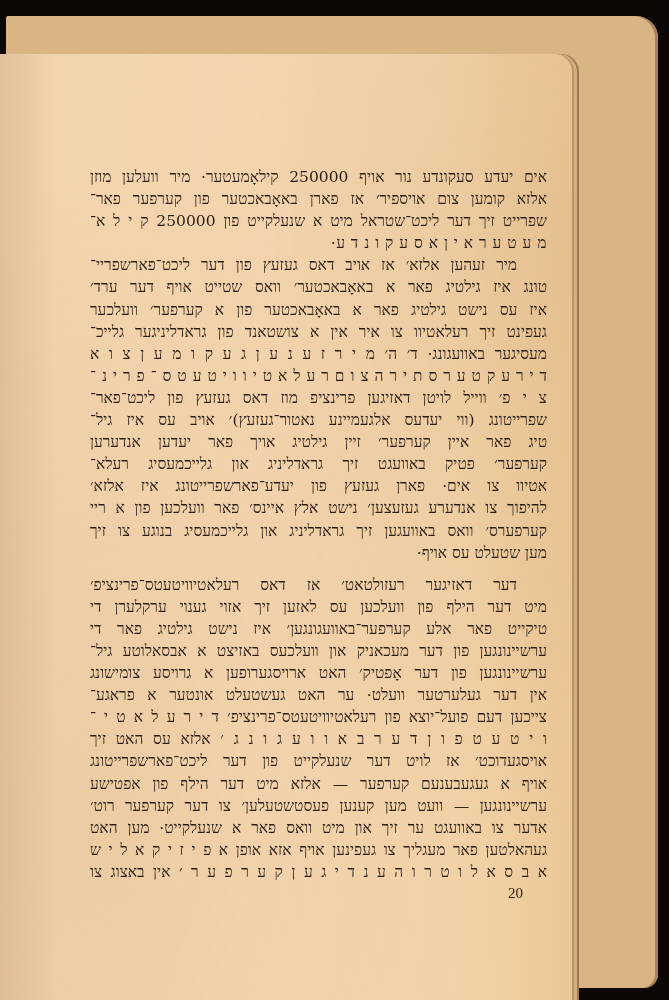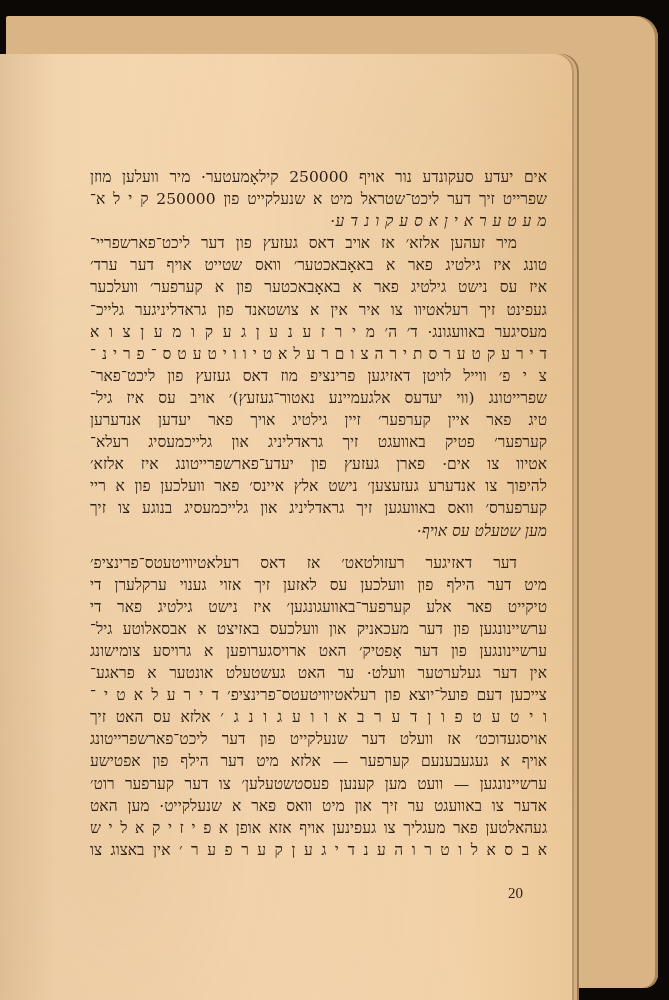--- a/index.html
+++ b/index.html
@@ -33,38 +33,39 @@
       direction: rtl; text-align: justify;
       color: #2a1e14;
       font-size: 15.5px;
       line-height: 22.1px;
     }
     .line {
       display: block; white-space: nowrap; overflow: hidden;
       text-align: justify; text-align-last: justify;
       height: 22.1px;
     }
-    .line.last { text-align-last: right; font-style: italic; }
+    .line.last { text-align-last: right; }
     .line.indent { padding-right: 30px; }
     .line.spaced { letter-spacing: 0.5px; }
     .para-gap { height: 10px; }
     .page-number {
       position: absolute; left: 508px; top: 831px;
       font-family: "Liberation Serif", serif;
       font-size: 15px; color: #2a1e14;
     }
   </style>
 </head>
 <body>
 
 <div class="page-stack"></div>
 <div class="page">
   <div class="text-block">
 
     <span class="line">אים יעדע סעקונדע נור אויף 250000 קילאָמעטער· מיר וועלען מוזן</span>
+    <span class="line">אלזא קומען צום אויספיר׳ אז פארן באאָבאכטער פון קערפער פאר־</span>
     <span class="line">שפרייט זיך דער ליכט־שטראל מיט א שנעלקייט פון 250000 ק י ל א־</span>
     <span class="line last spaced">מ ע ט ע ר א י ן א ס ע ק ו נ ד ע·</span>
 
     <span class="line indent">מיר זעהען אלזא׳ אז אויב דאס געזעץ פון דער ליכט־פארשפריי־</span>
     <span class="line">טונג איז גילטיג פאר א באאָבאכטער׳ וואס שטייט אויף דער ערד׳</span>
     <span class="line">איז עס נישט גילטיג פאר א באאָבאכטער פון א קערפער׳ וועלכער</span>
     <span class="line">געפינט זיך רעלאטיוו צו איר אין א צושטאנד פון גראדליניגער גלייכ־</span>
     <span class="line">מעסיגער באוועגונג· ד׳ ה׳ מ י ר ז ע נ ע ן ג ע ק ו מ ע ן צ ו א</span>
     <span class="line">ד י ר ע ק ט ע ר ס ת י ר ה צ ו ם ר ע ל א ט י ו ו י ט ע ט ס ־ פ ר י נ ־</span>
     <span class="line">צ י פ׳ ווייל לויטן דאזיגען פרינציפ מוז דאס געזעץ פון ליכט־פאר־</span>
@@ -78,21 +79,21 @@
     <div class="para-gap"></div>
 
     <span class="line indent">דער דאזיגער רעזולטאט׳ אז דאס רעלאטיוויטעטס־פרינציפ׳</span>
     <span class="line">מיט דער הילף פון וועלכען עס לאזען זיך אזוי גענוי ערקלערן די</span>
     <span class="line">טיקייט פאר אלע קערפער־באוועגונגען׳ איז נישט גילטיג פאר די</span>
     <span class="line">ערשיינונגען פון דער מעכאניק און וועלכעס באזיצט א אבסאלוטע גיל־</span>
     <span class="line">ערשיינונגען פון דער אָפטיק׳ האט ארויסגערופען א גרויסע צומישונג</span>
     <span class="line">אין דער געלערטער וועלט· ער האט געשטעלט אונטער א פראגע־</span>
     <span class="line">צייכען דעם פועל־יוצא פון רעלאטיוויטעטס־פרינציפ׳ ד י ר ע ל א ט י ־</span>
     <span class="line">ו י ט ע ט פ ו ן ד ע ר ב א ו ו ע ג ו נ ג ׳ אלזא עס האט זיך</span>
-    <span class="line">אויסגעדוכט׳ אז וועלט דער שנעלקייט פון דער ליכט־פארשפרייטונג</span>
+    <span class="line">אויסגעדוכט׳ אז לויט דער שנעלקייט פון דער ליכט־פארשפרייטונג</span>
     <span class="line">אויף א געגעבענעם קערפער — אלזא מיט דער הילף פון אפטישע</span>
     <span class="line">ערשיינונגען — וועט מען קענען פעסטשטעלען׳ צו דער קערפער רוט׳</span>
     <span class="line">אדער צו באוועגט ער זיך און מיט וואס פאר א שנעלקייט· מען האט</span>
     <span class="line">געהאלטען פאר מעגליך צו געפינען אויף אזא אופן א פ י ז י ק א ל י ש</span>
     <span class="line">א ב ס א ל ו ט ר ו ה ע נ ד י ג ע ן ק ע ר פ ע ר ׳ אין באצוג צו</span>
   </div>
   <div class="page-number">20</div>
 </div>
 
 </body></html>

